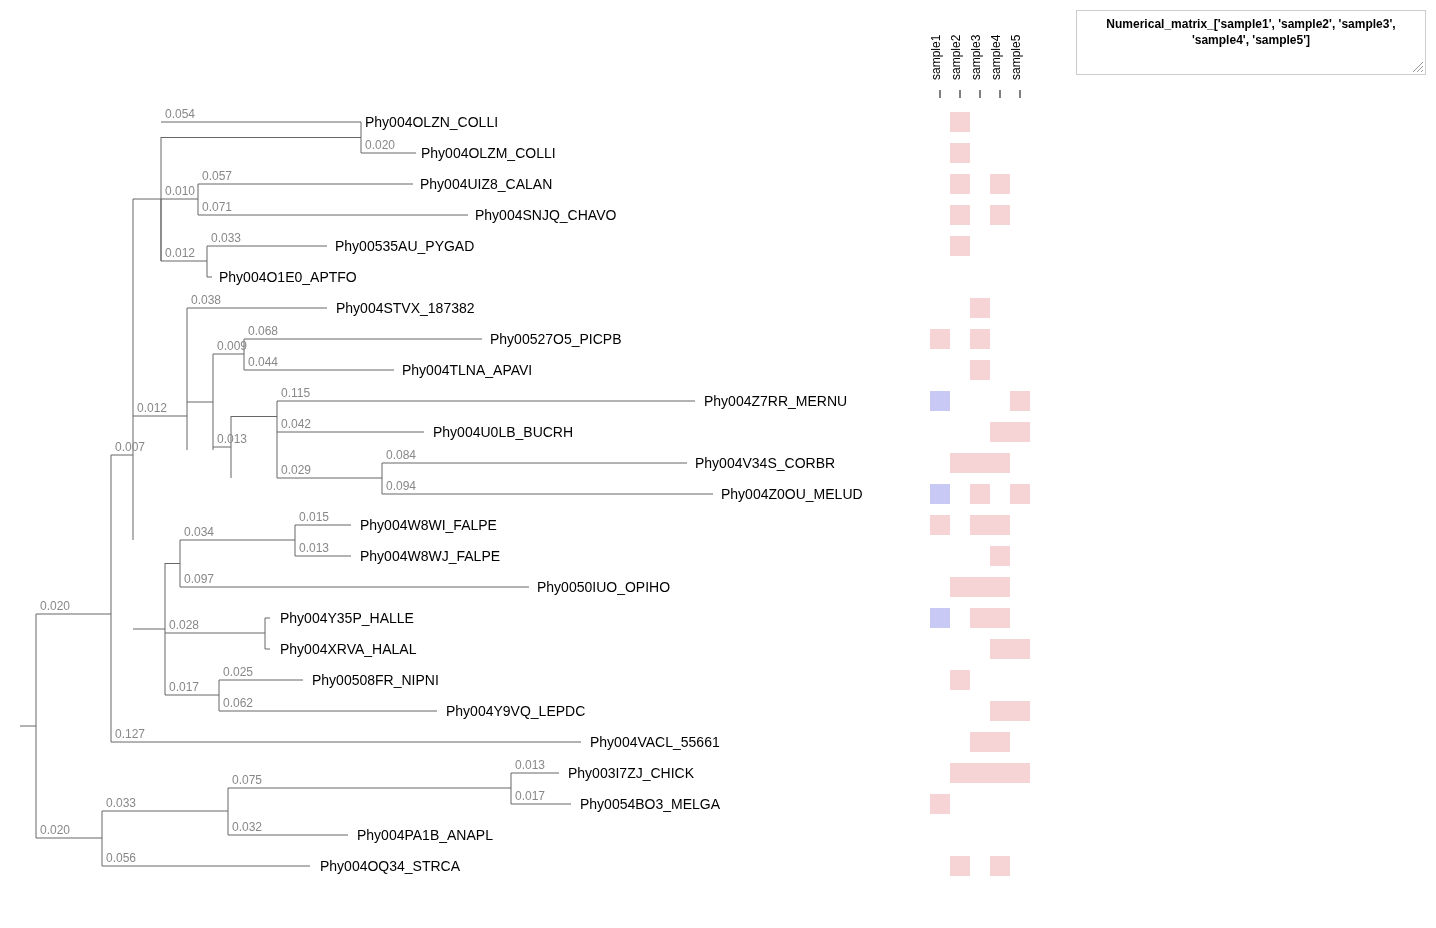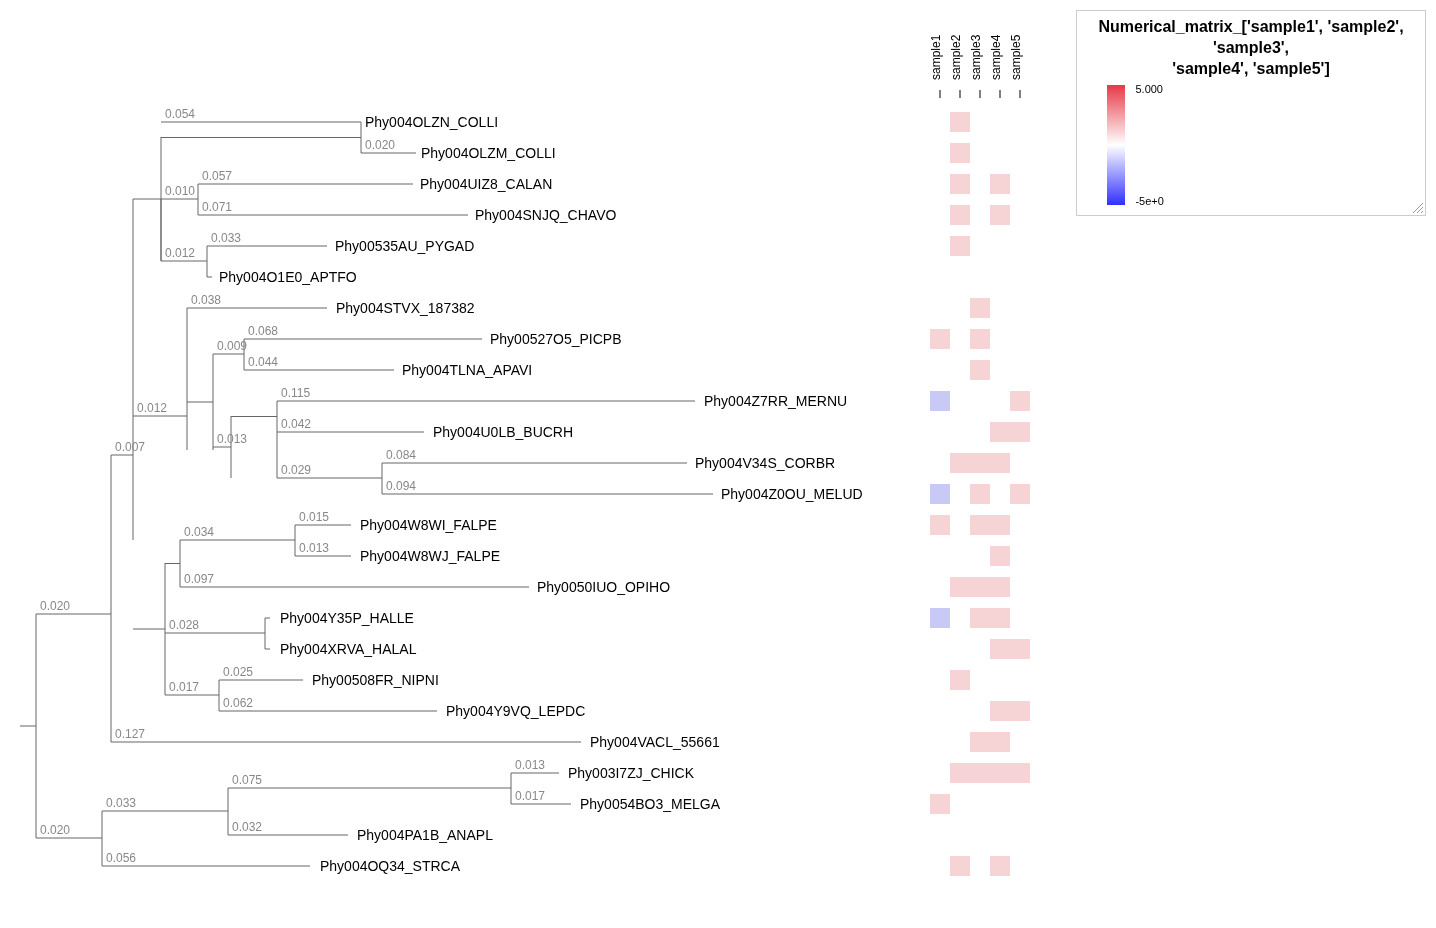--- a/index.html
+++ b/index.html
@@ -34,24 +34,24 @@
     position: absolute;
     top: 10px;
     right: 10px;
     width: 350px;
     border: 1px solid #cccccc;
     background: #ffffff;
     padding: 6px 10px 10px 10px;
     box-sizing: border-box;
   }
   .legend-title {
-    font-size: 16px;
+    font-size: 12px;
     font-weight: bold;
     text-align: center;
-    margin-bottom: 6px;
+    margin-bottom: 16px;
     line-height: 1.3;
   }
   .legend-gradient {
     width: 18px;
     height: 120px;
     margin-left: 20px;
     display: inline-block;
     vertical-align: top;
   }
   .legend-axis {
@@ -266,25 +266,18 @@
     <text x="40" y="834" class="branch-label">0.020</text>
     <line x1="36" y1="614" x2="36" y2="838" class="branch-line"></line>
     <line x1="20" y1="726" x2="36" y2="726" class="branch-line"></line>
   </svg>
 
 <div class="legend-box">
   <div class="legend-title">
     <span>Numerical_matrix_['sample1', 'sample2', 'sample3',</span><br>
     <span>'sample4', 'sample5']</span>
   </div>
-  <div>
-    <div class="legend-gradient" id="legend-gradient" style="background: linear-gradient(rgb(230, 57, 70) 0%, rgb(255, 255, 255) 50%, rgb(48, 48, 255) 100%);"></div>
-    <div class="legend-axis">
-      <div class="max">5.000</div>
-      <div class="min">-5e+0</div>
-    </div>
-  </div>
   <svg class="resize-handle" viewBox="0 0 12 12">
     <line x1="2" y1="12" x2="12" y2="2" stroke="#999" stroke-width="1"></line>
     <line x1="6" y1="12" x2="12" y2="6" stroke="#999" stroke-width="1"></line>
     <line x1="10" y1="12" x2="12" y2="10" stroke="#999" stroke-width="1"></line>
   </svg>
 </div>
 
 </body></html>

